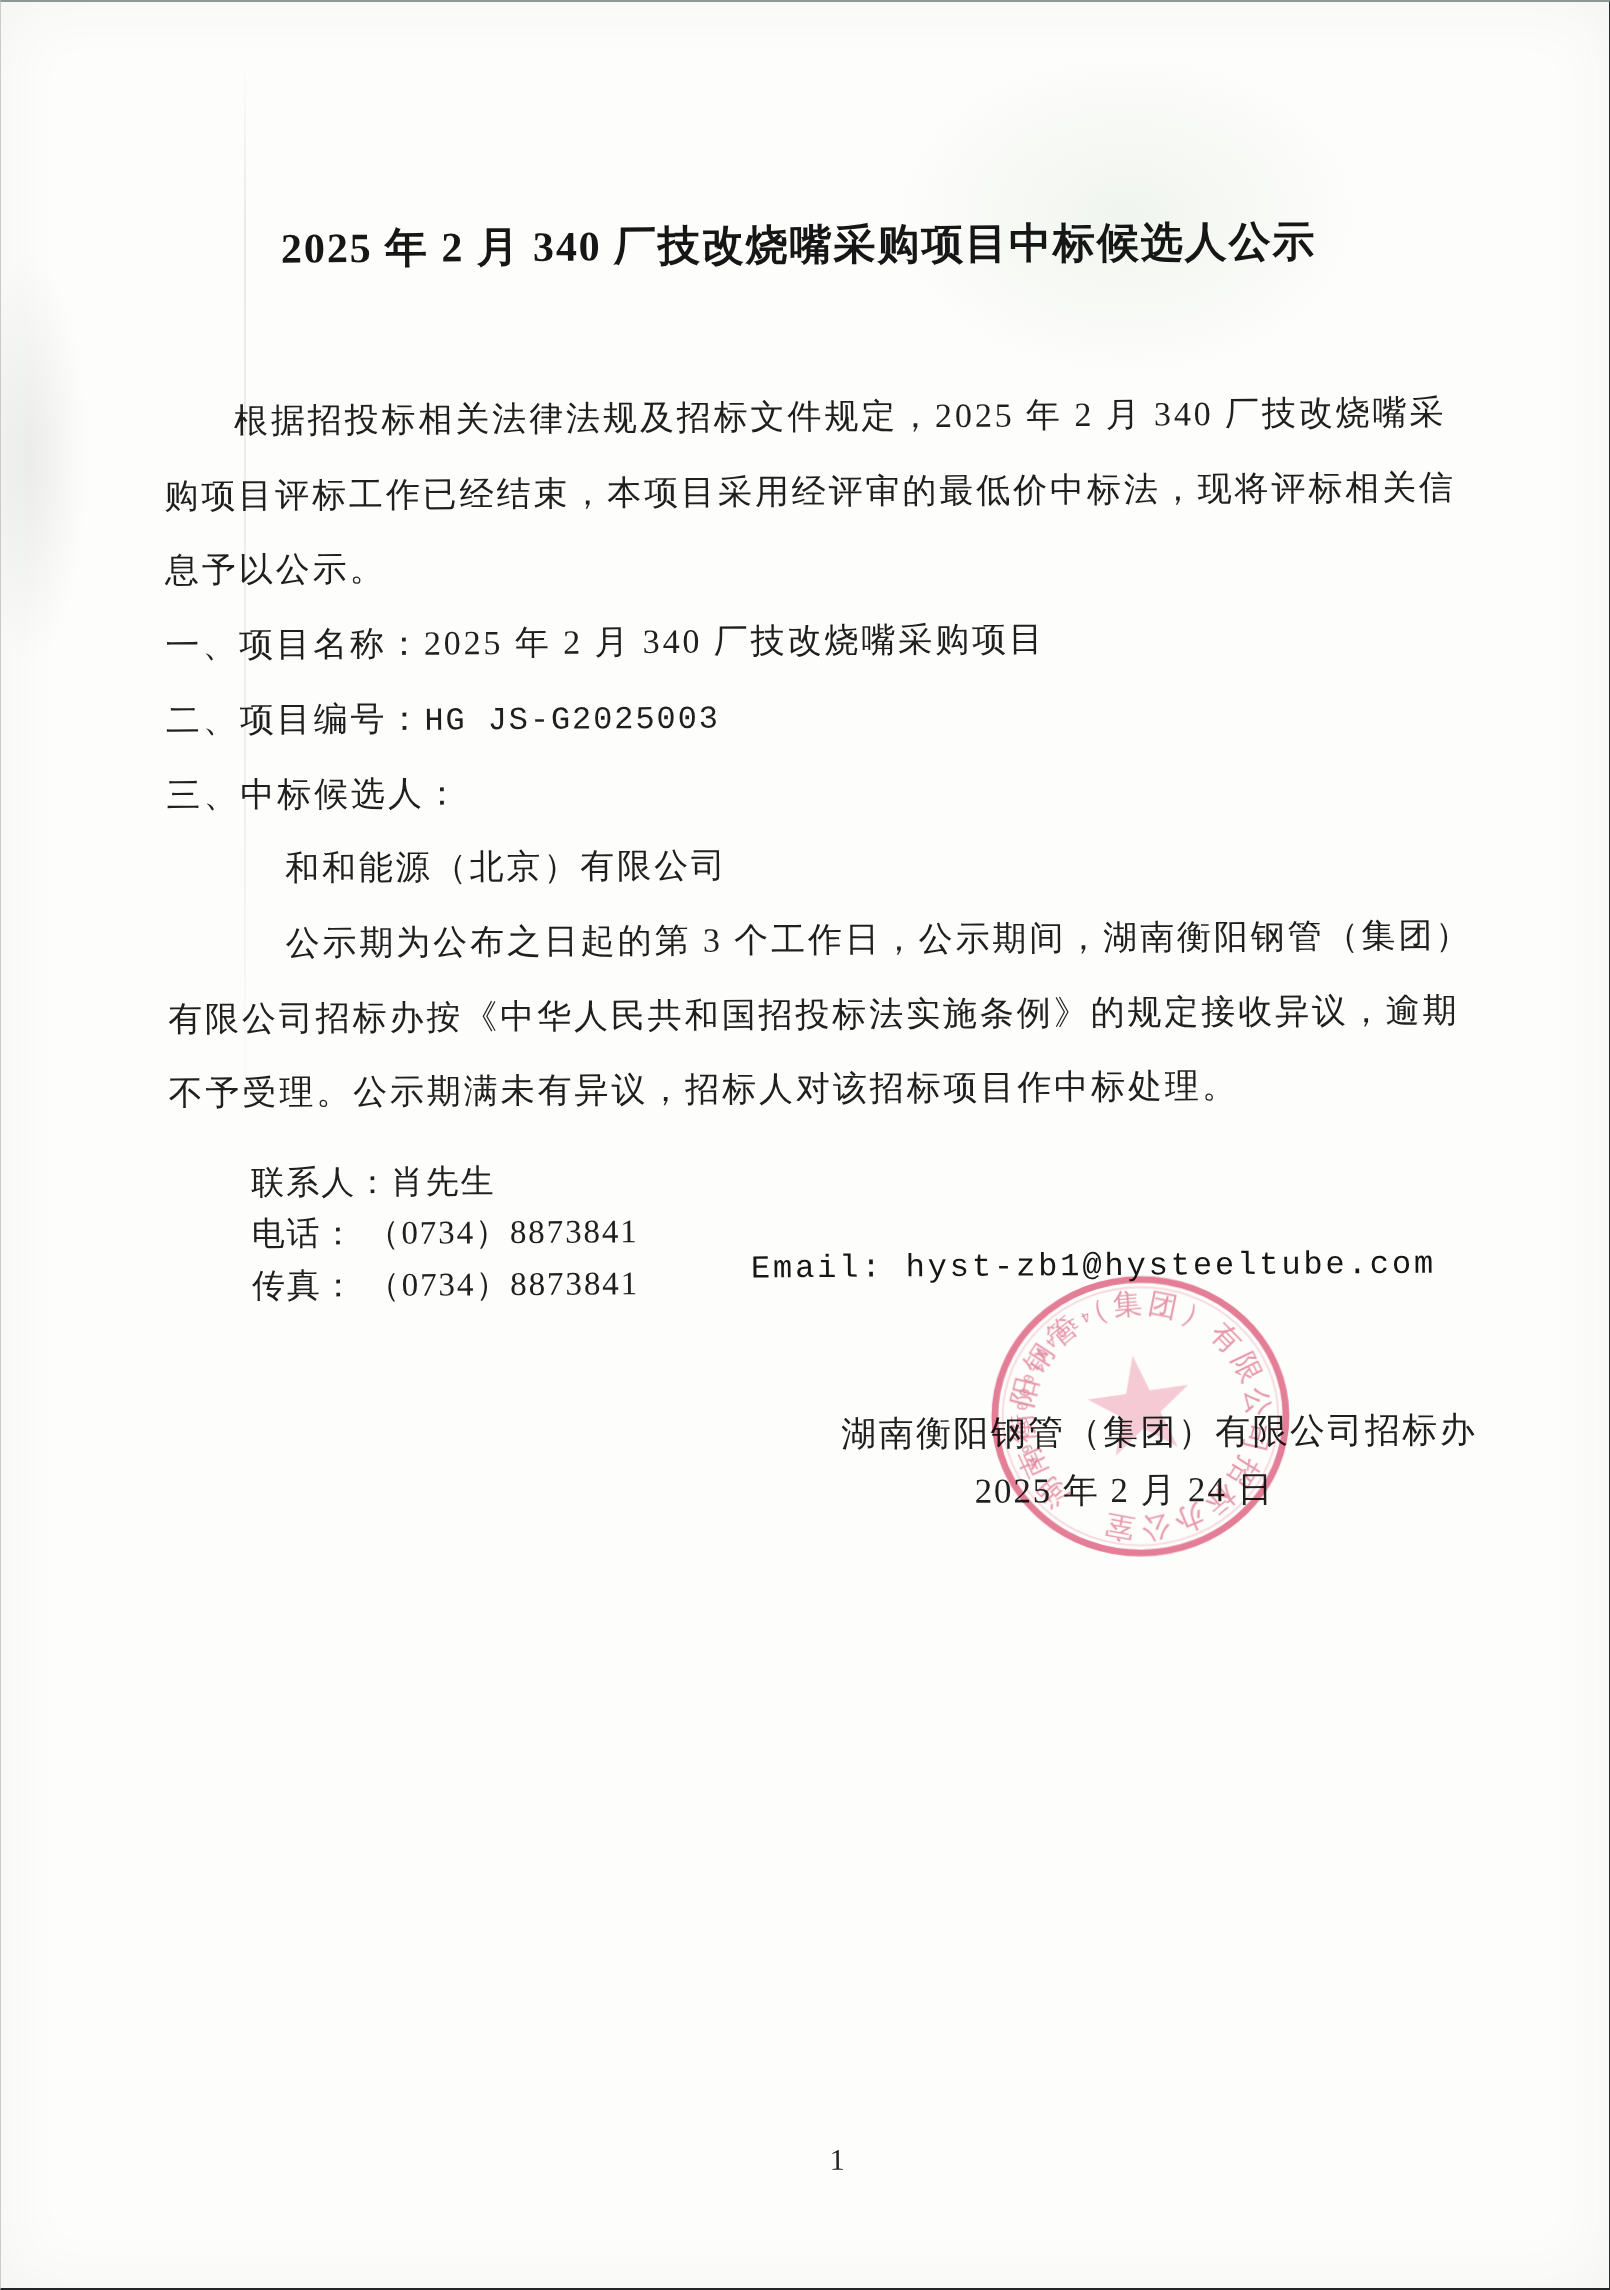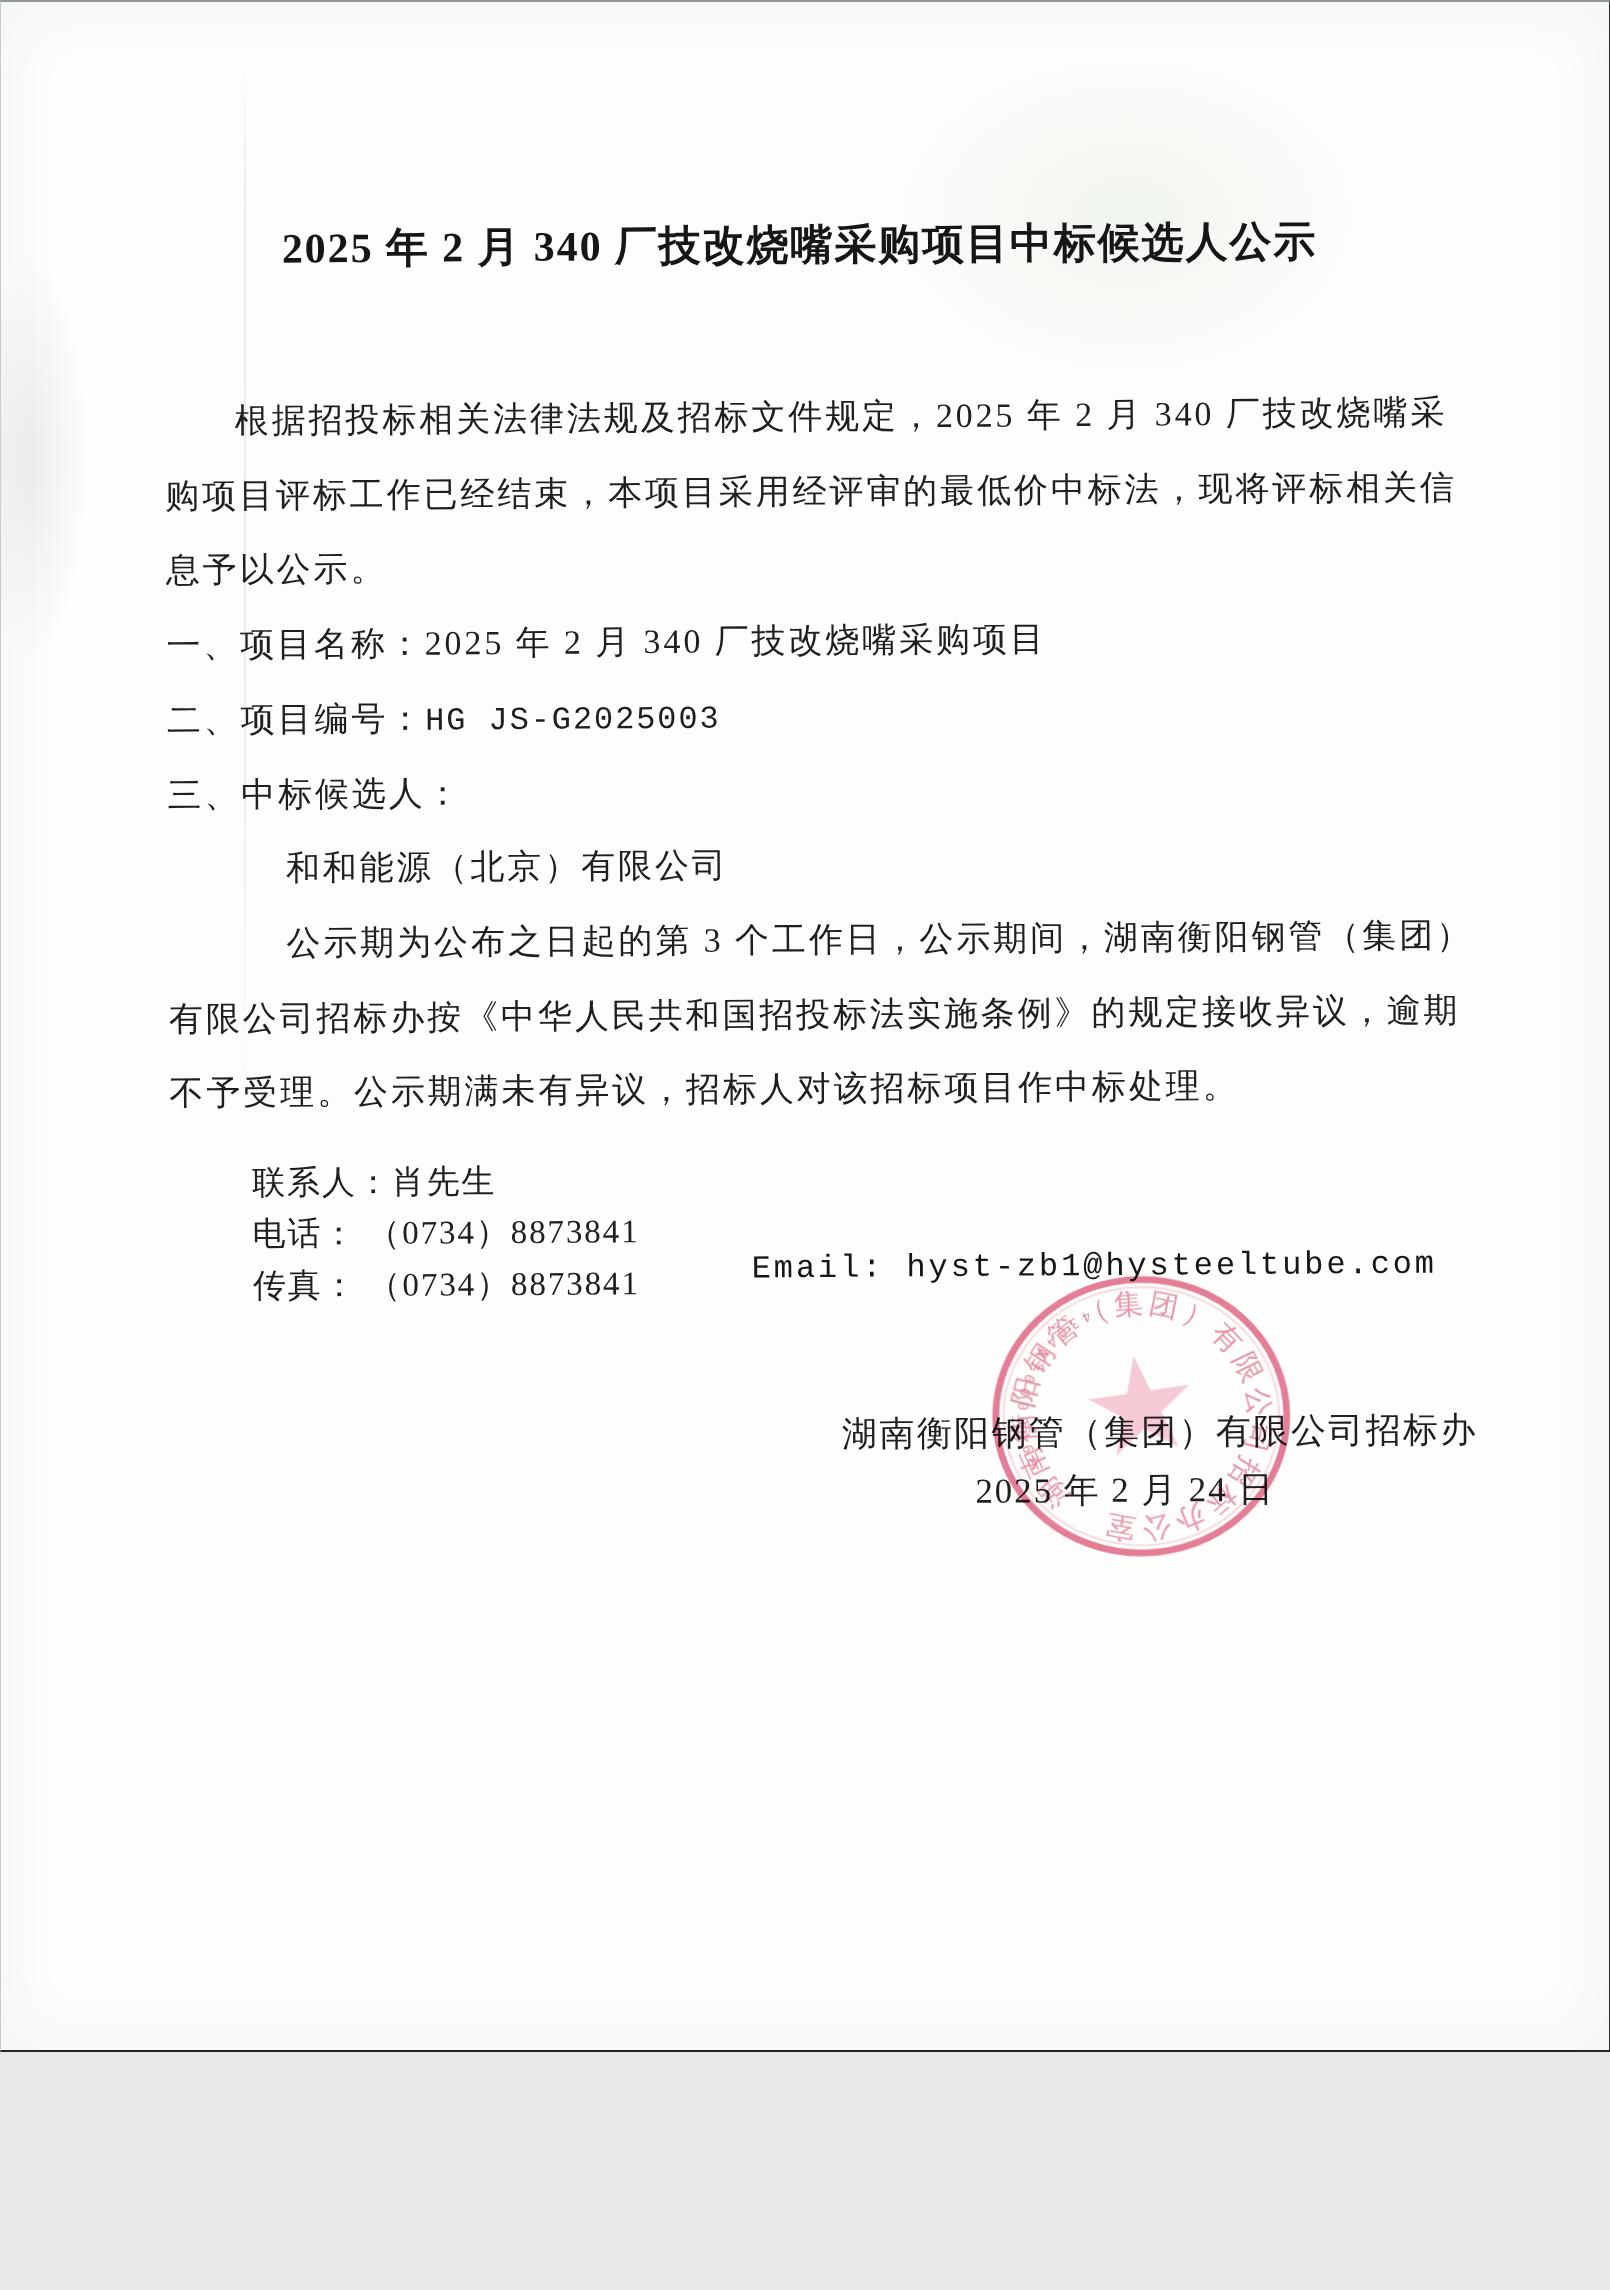--- a/index.html
+++ b/index.html
@@ -1,18 +1,18 @@
 <!DOCTYPE html>
 <html><head>
 <meta charset="utf-8">
 <style>
   html,body{margin:0;padding:0;background:#e8e8e8;}
   .page{
     position:relative;
-    width:1611px;height:2052px;
+    width:1611px;height:2290px;
     margin:0 auto;
     background:#fdfdfb;
     box-sizing:border-box;
     border-top:2.9px solid #8f9696;
     border-left:1.9px solid #c9cccb;
     border-right:2.9px solid #2a2d2d;
     border-bottom:2.9px solid #232626;
     overflow:hidden;
     font-family:"Liberation Serif","DejaVu Serif",serif;
     color:#1b1b1b;

